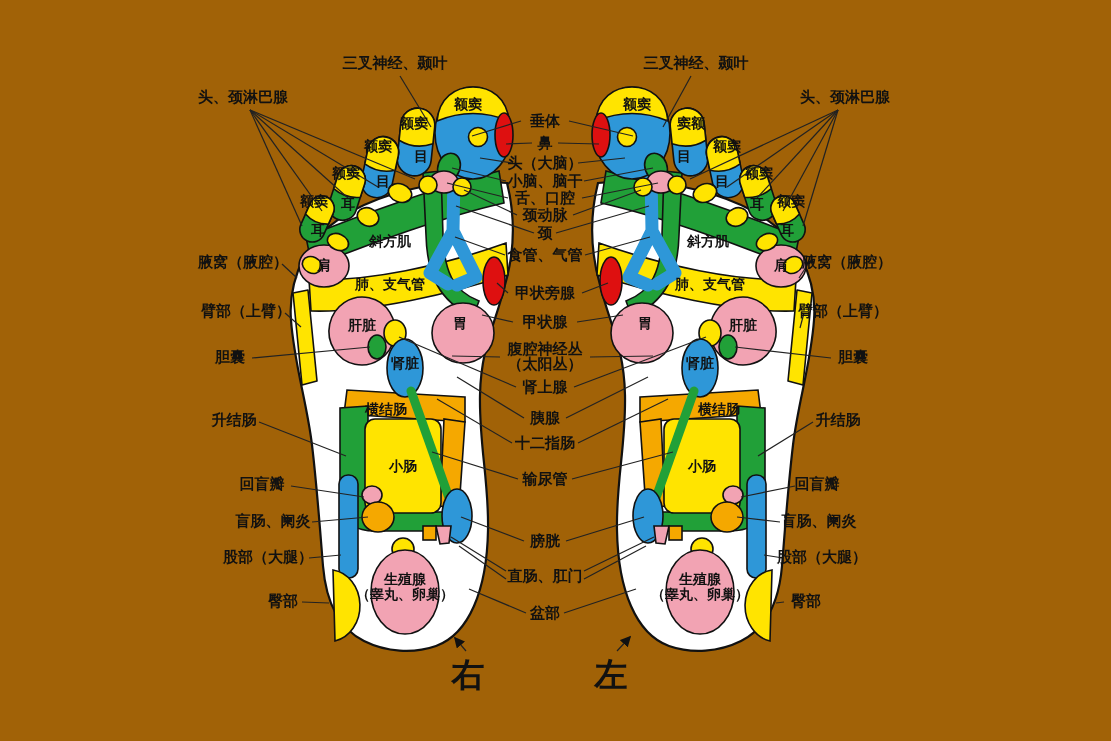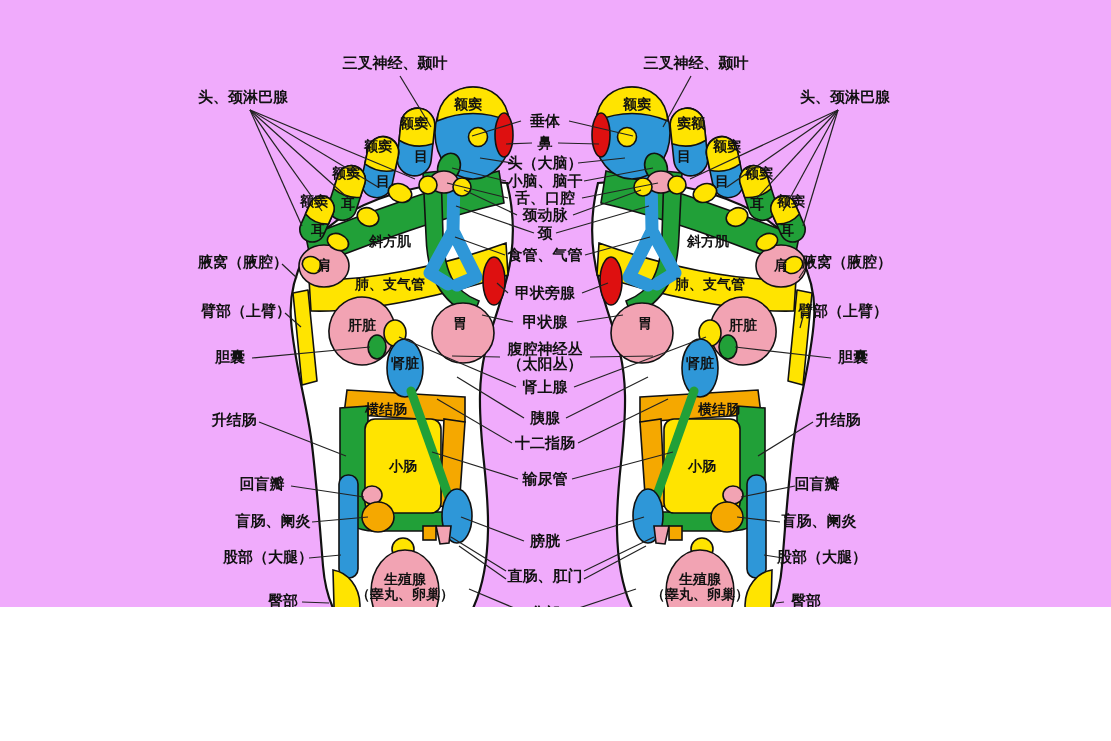--- a/index.html
+++ b/index.html
@@ -1,16 +1,16 @@
 <!DOCTYPE html>
 <html style="--yellow: #ffe400; --blue: #2e97d8; --green: #21a038; --pink: #f2a3b3; --red: #de1010; --orange: #f5a800;"><head>
 <meta charset="utf-8">
 <style>
   html,body{margin:0;padding:0;background:#fff;}
-  .stage{position:relative;width:1111px;height:607px;background:#f0abfc;overflow:hidden;}
+  .stage{position:relative;width:1111px;height:741px;background:#a16207;overflow:hidden;}
   svg{display:block;}
   text{font-family:"DejaVu Sans","Liberation Sans",sans-serif;fill:#111;}
   .ol{font-size:15px;font-weight:700;text-anchor:middle;}
   .zt{font-size:14px;font-weight:700;text-anchor:middle;}
   .ft{font-size:33px;font-weight:700;text-anchor:middle;}
   .sole{fill:#ffffff;stroke:#111;stroke-width:2.2;}
   .zy{fill:var(--yellow,#ffe400);stroke:#111;stroke-width:1.6;}
   .zb{fill:var(--blue,#2e97d8);stroke:#111;stroke-width:1.6;}
   .zg{fill:var(--green,#21a038);stroke:#111;stroke-width:1.6;}
   .zp{fill:var(--pink,#f2a3b3);stroke:#111;stroke-width:1.6;}

